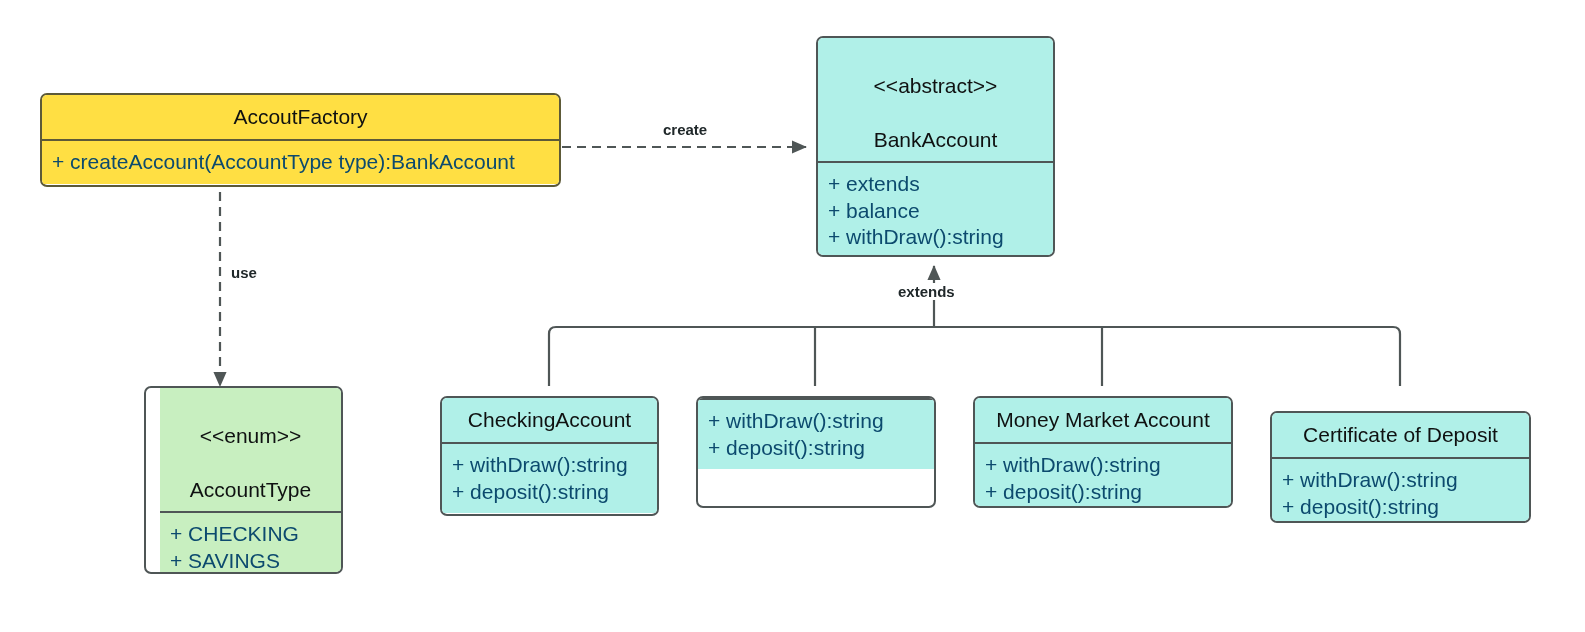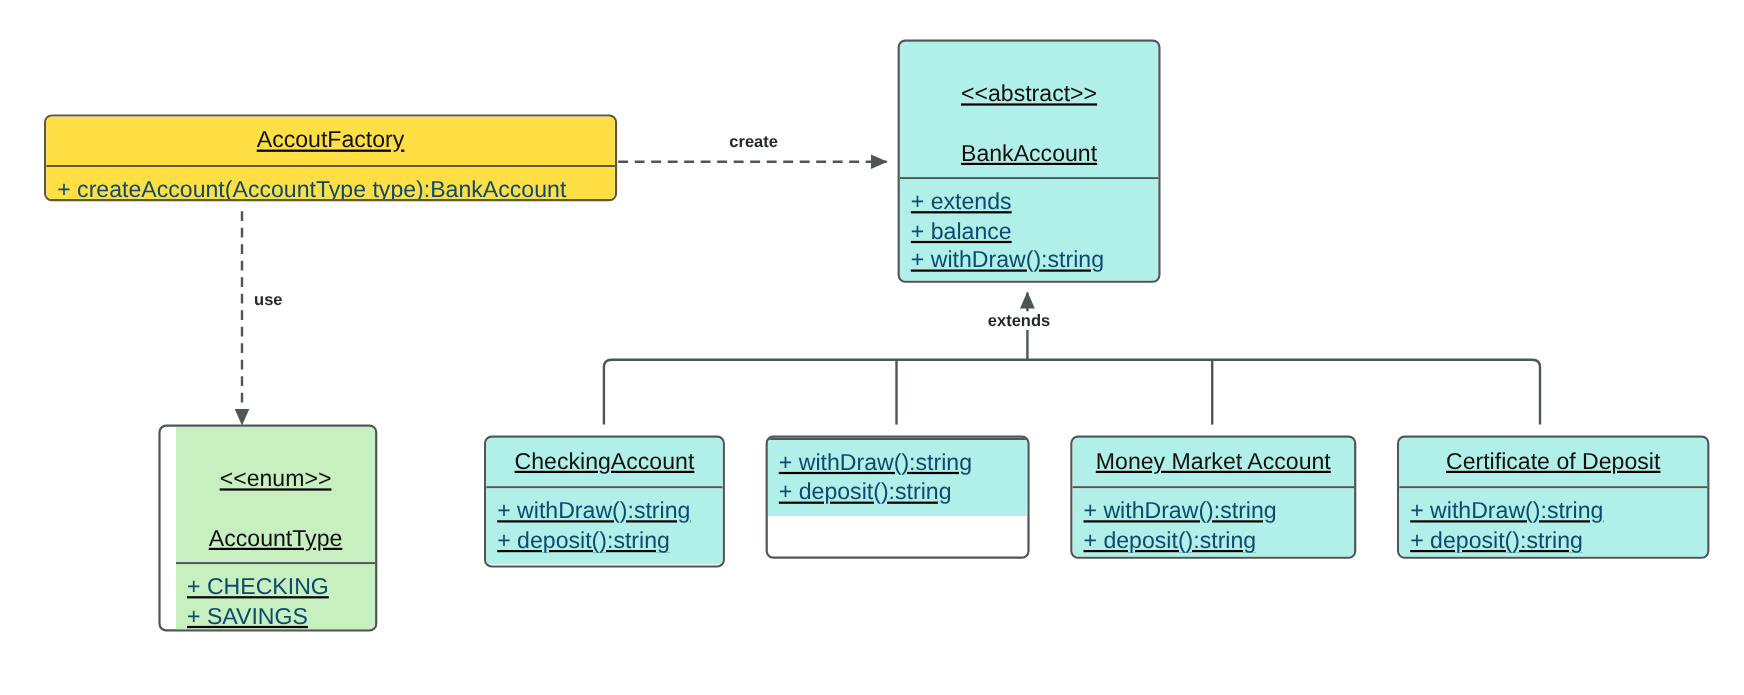--- a/index.html
+++ b/index.html
@@ -25,21 +25,20 @@
   }
 
   
   .uml-class {
     position: absolute;
     box-sizing: border-box;
     border: 2.2px solid #4f5656;
     border-radius: 7px;
     overflow: hidden;
     background: #ffffff;
-    text-decoration: underline;
   }
   .uml-header {
     box-sizing: border-box;
     width: 100%;
     text-align: center;
     color: #0f1111;
     font-size: 21px;
     line-height: 27px;
     padding: 7px 6px 8px 6px;
     white-space: pre-line;
@@ -121,21 +120,21 @@
                L 1393 327 Q 1400 327 1400 334 L 1400 386" stroke="#4f5656" stroke-width="2.2" fill="none"></path>
       <path d="M 815 386 L 815 327" stroke="#4f5656" stroke-width="2.2" fill="none"></path>
       <path d="M 1102 386 L 1102 327" stroke="#4f5656" stroke-width="2.2" fill="none"></path>
     </g>
   </svg>
 
   <div class="edge-label" style="left:660px; top:121px;">create</div>
   <div class="edge-label" style="left:228px; top:264px;text-align:right;">use</div>
   <div class="edge-label" style="left:895px; top:283px;">extends</div>
 
-  <div class="uml-class fill-yellow" style="left:40px; top:104px; width:521px; height:79px;">
+  <div class="uml-class fill-yellow" style="left:40px; top:93px; width:521px; height:94px;">
     <div class="uml-header single">AccoutFactory</div>
     <div class="uml-divider"></div>
     <div class="uml-body">
       <div class="uml-member">+ createAccount(AccountType type):BankAccount</div>
     </div>
   </div>
 
   <div class="uml-class fill-cyan" style="left:816px; top:36px; width:239px; height:221px;">
     <div class="uml-header">
       <span>&lt;&lt;abstract&gt;&gt;</span><br>
@@ -182,21 +181,21 @@
 
   <div class="uml-class fill-cyan" style="left:973px; top:396px; width:260px; height:112px;">
     <div class="uml-header single">Money Market Account</div>
     <div class="uml-divider"></div>
     <div class="uml-body">
       <div class="uml-member">+ withDraw():string</div>
       <div class="uml-member">+ deposit():string</div>
     </div>
   </div>
 
-  <div class="uml-class fill-cyan" style="left:1270px; top:396px; width:284px; height:112px;">
+  <div class="uml-class fill-cyan" style="left:1270px; top:411px; width:261px; height:112px;">
     <div class="uml-header single">Certificate of Deposit</div>
     <div class="uml-divider"></div>
     <div class="uml-body">
       <div class="uml-member">+ withDraw():string</div>
       <div class="uml-member">+ deposit():string</div>
     </div>
   </div>
 
 </div>
 

